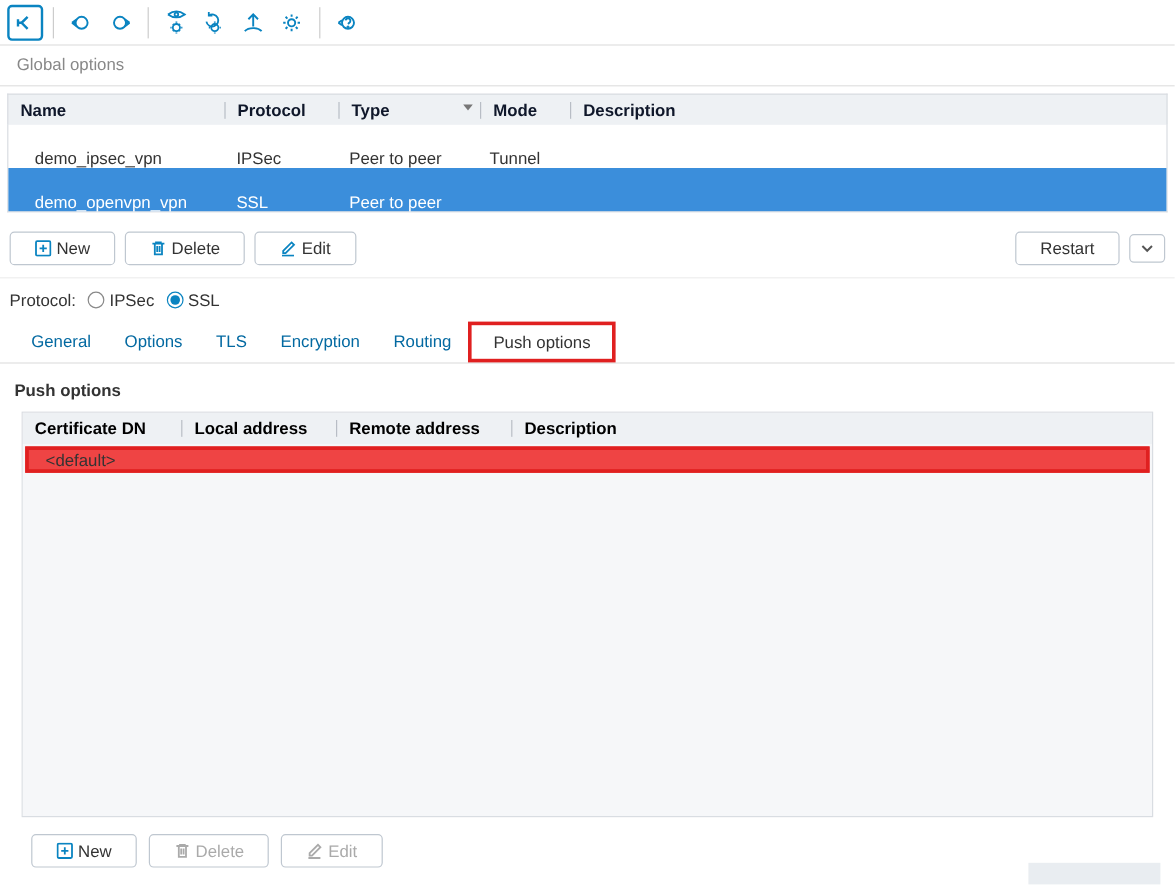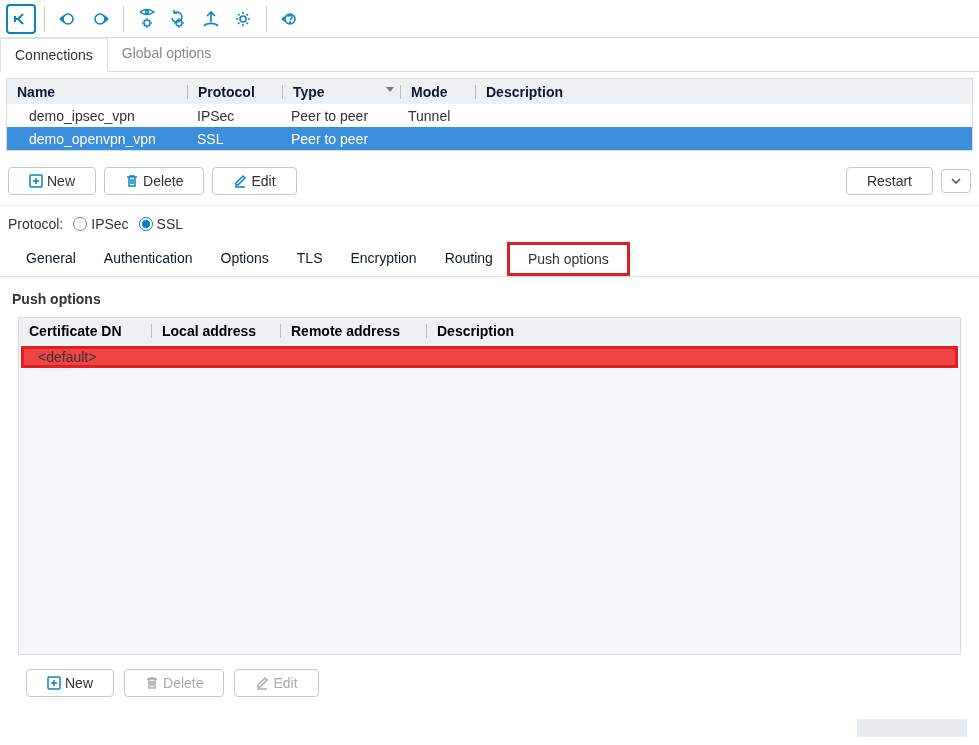--- a/index.html
+++ b/index.html
@@ -13,21 +13,21 @@
   
   .tabs-primary { display: flex; border-bottom: 1px solid #e0e0e0; height: 34px; align-items: flex-end; }
   .tab-p { padding: 8px 14px; color: #888; cursor: pointer; border-bottom: 2px solid transparent; }
   .tab-p.active { color: #333; border-bottom: 1px solid #fff; border-left:1px solid #e0e0e0; border-right:1px solid #e0e0e0; border-top:1px solid #e0e0e0; margin-bottom:-1px; background:#fff;}
   
   .grid-wrap { padding: 6px; }
   .grid-head { display: flex; background: #eef1f4; border: 1px solid #d9dde2; border-bottom:none; height: 26px; align-items: center; font-weight: bold; color: #0f172a; }
   .grid-head .gc { padding: 0 10px; display:flex; align-items:center; justify-content:space-between; border-right:none; height:100%;}
   .gc-sep { display:inline-block; width:1px; height:14px; background:#b8bdc5; }
   .grid-body { border-left:1px solid #d9dde2; border-right:1px solid #d9dde2; border-bottom:1px solid #d9dde2;}
-  .grid-row { display: flex; height: 23px; align-items: center; }
+  .grid-row { display: flex; height: 36px; align-items: flex-end; }
   .grid-row .gc { padding: 0 10px; }
   .grid-row.sel { background: #3b8edb; color: #fff; }
   .cname{width:180px;} .cprot{width:94px;} .ctype{width:117px;} .cmode{width:74px;} .cdesc{flex:1;}
   .ctype{position:relative;}
   .sort-ind{position:absolute; right:6px; top:8px; width:0; height:0; border-left:4px solid transparent; border-right:4px solid transparent; border-top:5px solid #777;}
   
   .action-bar { display: flex; padding: 10px 8px; gap: 8px; align-items: center; border-bottom: 1px solid #eee; }
   .btn { display: flex; align-items: center; gap: 4px; padding: 5px 20px; border: 1px solid #bfc7d0; border-radius: 4px; background: #fff; cursor: pointer; font-size: 14px; color: #333; }
   .btn svg { color:#0a84c1; }
   .btn.disabled { color: #aaa; }
@@ -35,21 +35,21 @@
   .spacer { flex: 1; }
   .btn-dd { width: 30px; justify-content:center; padding:5px 0;}
   
   .proto-row { display:flex; align-items:center; gap:10px; padding:10px 8px; }
   .radio { width:14px; height:14px; border:1px solid #888; border-radius:50%; display:inline-flex; align-items:center; justify-content:center; }
   .radio.checked { border-color:#0a84c1; }
   .radio.checked::after{content:''; width:8px; height:8px; background:#0a84c1; border-radius:50%;}
   .proto-lbl{display:flex; align-items:center; gap:4px; cursor:pointer;}
   
   .subtabs { display:flex; border-bottom:1px solid #e0e0e0; padding-left:12px; }
-  .subtab { padding:8px 14px; color:#0f172a; cursor:pointer; }
+  .subtab { padding:8px 14px; color:#0369a1; cursor:pointer; }
   .subtab.highlight-box{ border:3px solid #e02020; padding:6px 18px;}
   
   .section-title{ font-weight:bold; padding:14px 12px 10px 12px; }
   
   .inner-grid-wrap{ margin:0 18px; border:1px solid #d9dde2;}
   .inner-head{ display:flex; background:#eef1f4; height:26px; align-items:center; font-weight:bold; color:#000000;}
   .inner-head .ic{padding:0 10px; display:flex; align-items:center;}
   .ic1{width:132px;} .ic2{width:128px;} .ic3{width:145px;} .ic4{flex:1;}
   .inner-body{ height:310px; background:#f6f7f9; padding:2px;}
   .inner-row-hl{ border:3px solid #e02020; display:flex; height:22px; align-items:center; background:#ef4444;}
@@ -116,21 +116,20 @@
     <svg width="22" height="22" viewBox="0 0 22 22" fill="none" stroke="currentColor" stroke-width="1.6">
         <circle cx="11" cy="11" r="5"></circle>
         <path d="M9 9 A2 2 0 1 1 12 11 L11 12"></path>
         <circle cx="11" cy="14.5" r="0.5" fill="currentColor"></circle>
         <path d="M3 11 L6 9 M3 11 L6 13"></path>
       </svg>
   </div>
 </div>
 
 <div class="tabs-primary">
-  <div class="tab-p active">Connections</div>
   <div class="tab-p">Global options</div>
 </div>
 
 <div class="grid-wrap">
   <div class="grid-head">
     <div class="gc cname">
         <span>Name</span>
       </div>
       <span class="gc-sep"></span>
     <div class="gc cprot">
@@ -206,21 +205,20 @@
       <span>IPSec</span>
     </label>
   <label class="proto-lbl">
       <span class="radio checked"></span>
       <span>SSL</span>
     </label>
 </div>
 
 <div class="subtabs">
   <div class="subtab">General</div>
-  <div class="subtab">Authentication</div>
   <div class="subtab">Options</div>
   <div class="subtab">TLS</div>
   <div class="subtab">Encryption</div>
   <div class="subtab">Routing</div>
   <div class="subtab highlight-box" style="color:#333;">Push options</div>
 </div>
 
 <div class="section-title">Push options</div>
 
 <div class="inner-grid-wrap">

